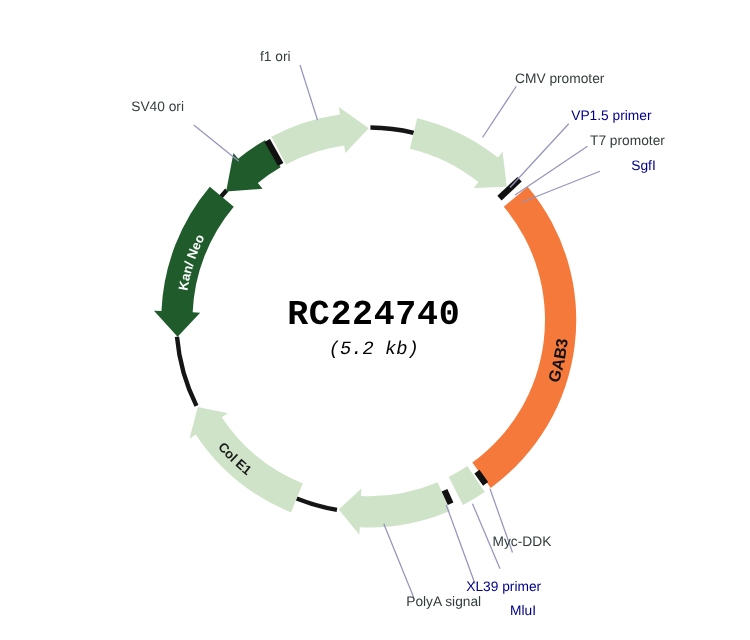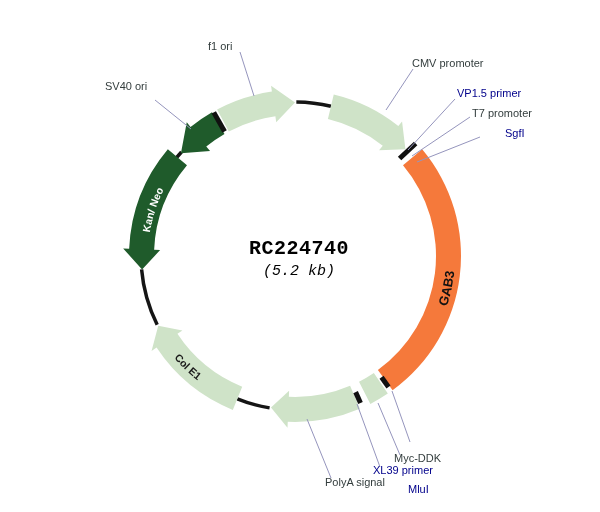--- a/index.html
+++ b/index.html
@@ -4,21 +4,21 @@
 <style>
   html,body{margin:0;padding:0;background:#ffffff;}
   .stage{position:relative;width:600px;height:512px;background:#ffffff;overflow:hidden;
          font-family:"Liberation Sans",sans-serif;}
   .stage svg{position:absolute;left:0;top:0;}
   .lbl{position:absolute;font-family:"Liberation Sans",sans-serif;font-weight:normal;
        font-size:11px;line-height:13px;white-space:nowrap;}
   .lbl.dark{color:#333d3d;}
   .lbl.blue{color:#00008b;}
   #title-block{position:absolute;left:213px;top:237px;width:172px;text-align:center;color:#000;}
-  .tname{font-family:"Liberation Mono",monospace;font-weight:bold;font-size:20px;letter-spacing:0.5px;}
+  .tname{font-family:"Liberation Mono",monospace;font-weight:bold;font-size:28px;letter-spacing:0.5px;}
   .tsize{font-family:"Liberation Mono",monospace;font-style:italic;font-size:15px;margin-top:3px;}
   .arc-text{font-family:"Liberation Sans",sans-serif;font-weight:bold;}
 </style>
 </head>
 <body>
 
 <div class="stage">
   <svg id="map-svg" width="600" height="512" viewBox="0 0 600 512">
       <path d="M 296.34 102.01 A 154 154 0 0 1 330.95 106.26" fill="none" stroke="#151515" stroke-width="3.5"></path>
       <path d="M 269.58 407.89 A 154 154 0 0 1 237.31 398.79" fill="none" stroke="#151515" stroke-width="3.5"></path>
@@ -58,17 +58,17 @@
     <div class="tsize">(5.2 kb)</div>
   </div>
   <div id="labels">
       <span class="lbl dark" style="left: 208px; top: 40px;">f1 ori</span>
       <span class="lbl dark" style="left: 105px; top: 80px;">SV40 ori</span>
       <span class="lbl dark" style="left: 412px; top: 57px;">CMV promoter</span>
       <span class="lbl blue" style="left: 457px; top: 87px;">VP1.5 primer</span>
       <span class="lbl dark" style="left: 472px; top: 107px;">T7 promoter</span>
       <span class="lbl blue" style="left: 505px; top: 127px;">SgfI</span>
       <span class="lbl blue" style="left: 408px; top: 439px; margin-top: 44px;">MluI</span>
-      <span class="lbl dark" style="left: 394px; top: 452px;">Myc-DDK</span>
+      <span class="lbl dark" style="left: 394px; top: 428px;">Myc-DDK</span>
       <span class="lbl blue" style="left: 373px; top: 464px;">XL39 primer</span>
       <span class="lbl dark" style="left: 325px; top: 476px; text-align: right;">PolyA signal</span>
     </div>
 </div>
 
 </body></html>

